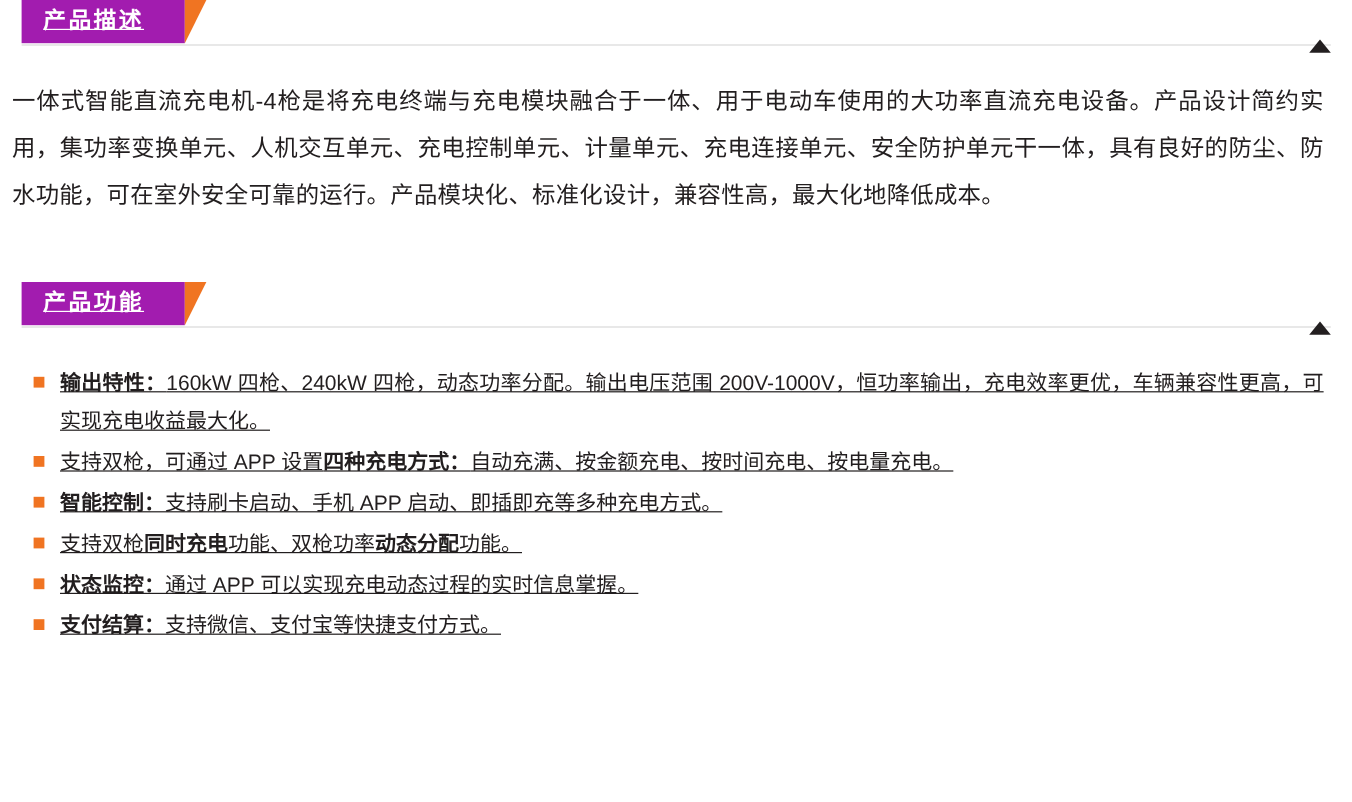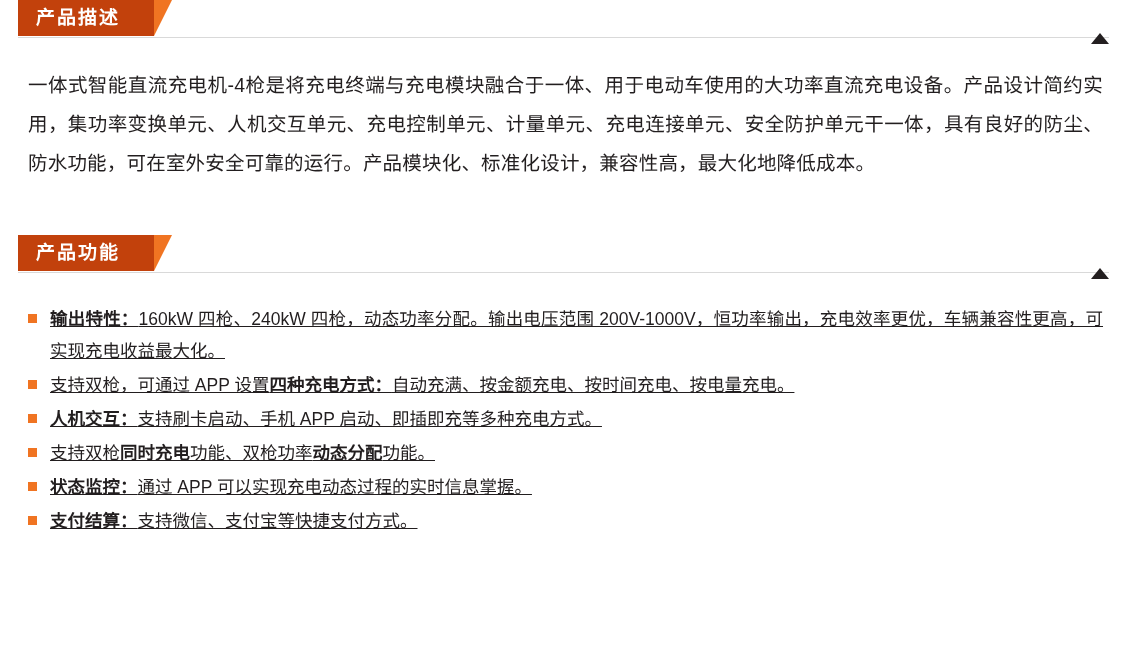--- a/index.html
+++ b/index.html
@@ -25,28 +25,29 @@
   .section-head {
     position: relative;
     height: 40px;
     margin: 0 18px 0 18px;
   }
   .tag {
     position: relative;
     display: inline-block;
     height: 36px;
     line-height: 36px;
-    background: #c2410c;
+    background: #a21caf;
     color: #ffffff;
     font-size: 19px;
     font-weight: bold;
     letter-spacing: 2px;
     padding: 0 34px 0 18px;
     box-sizing: border-box;
     z-index: 2;
+    text-decoration: underline;
   }
   .tag::after {
     content: "";
     position: absolute;
     right: -18px;
     top: 0;
     width: 0;
     height: 0;
     border-top: 36px solid #f07422;
     border-right: 18px solid transparent;
@@ -67,21 +68,21 @@
     width: 0;
     height: 0;
     border-left: 9px solid transparent;
     border-right: 9px solid transparent;
     border-bottom: 11px solid #231f20;
     z-index: 3;
   }
 
   
   .desc {
-    margin: 26px 24px 0 28px;
+    margin: 26px 24px 0 10px;
     font-size: 19.5px;
     line-height: 39px;
     color: #221e1f;
     text-align: justify;
     letter-spacing: 0.2px;
   }
 
   .spacer-1 { height: 52px; }
 
   
@@ -135,21 +136,21 @@
   </div>
 
   <ul class="features">
     <li>
       <b>输出特性：</b><span>160kW 四枪、240kW 四枪，动态功率分配。输出电压范围 200V-1000V，恒功率输出，充电效率更优，车辆兼容性更高，可实现充电收益最大化。</span>
     </li>
     <li>
       <span>支持双枪，可通过 APP 设置</span><b>四种充电方式：</b><span>自动充满、按金额充电、按时间充电、按电量充电。</span>
     </li>
     <li>
-      <b>人机交互：</b><span>支持刷卡启动、手机 APP 启动、即插即充等多种充电方式。</span>
+      <b>智能控制：</b><span>支持刷卡启动、手机 APP 启动、即插即充等多种充电方式。</span>
     </li>
     <li>
       <span>支持双枪</span><b>同时充电</b><span>功能、双枪功率</span><b>动态分配</b><span>功能。</span>
     </li>
     <li>
       <b>状态监控：</b><span>通过 APP 可以实现充电动态过程的实时信息掌握。</span>
     </li>
     <li>
       <b>支付结算：</b><span>支持微信、支付宝等快捷支付方式。</span>
     </li>

